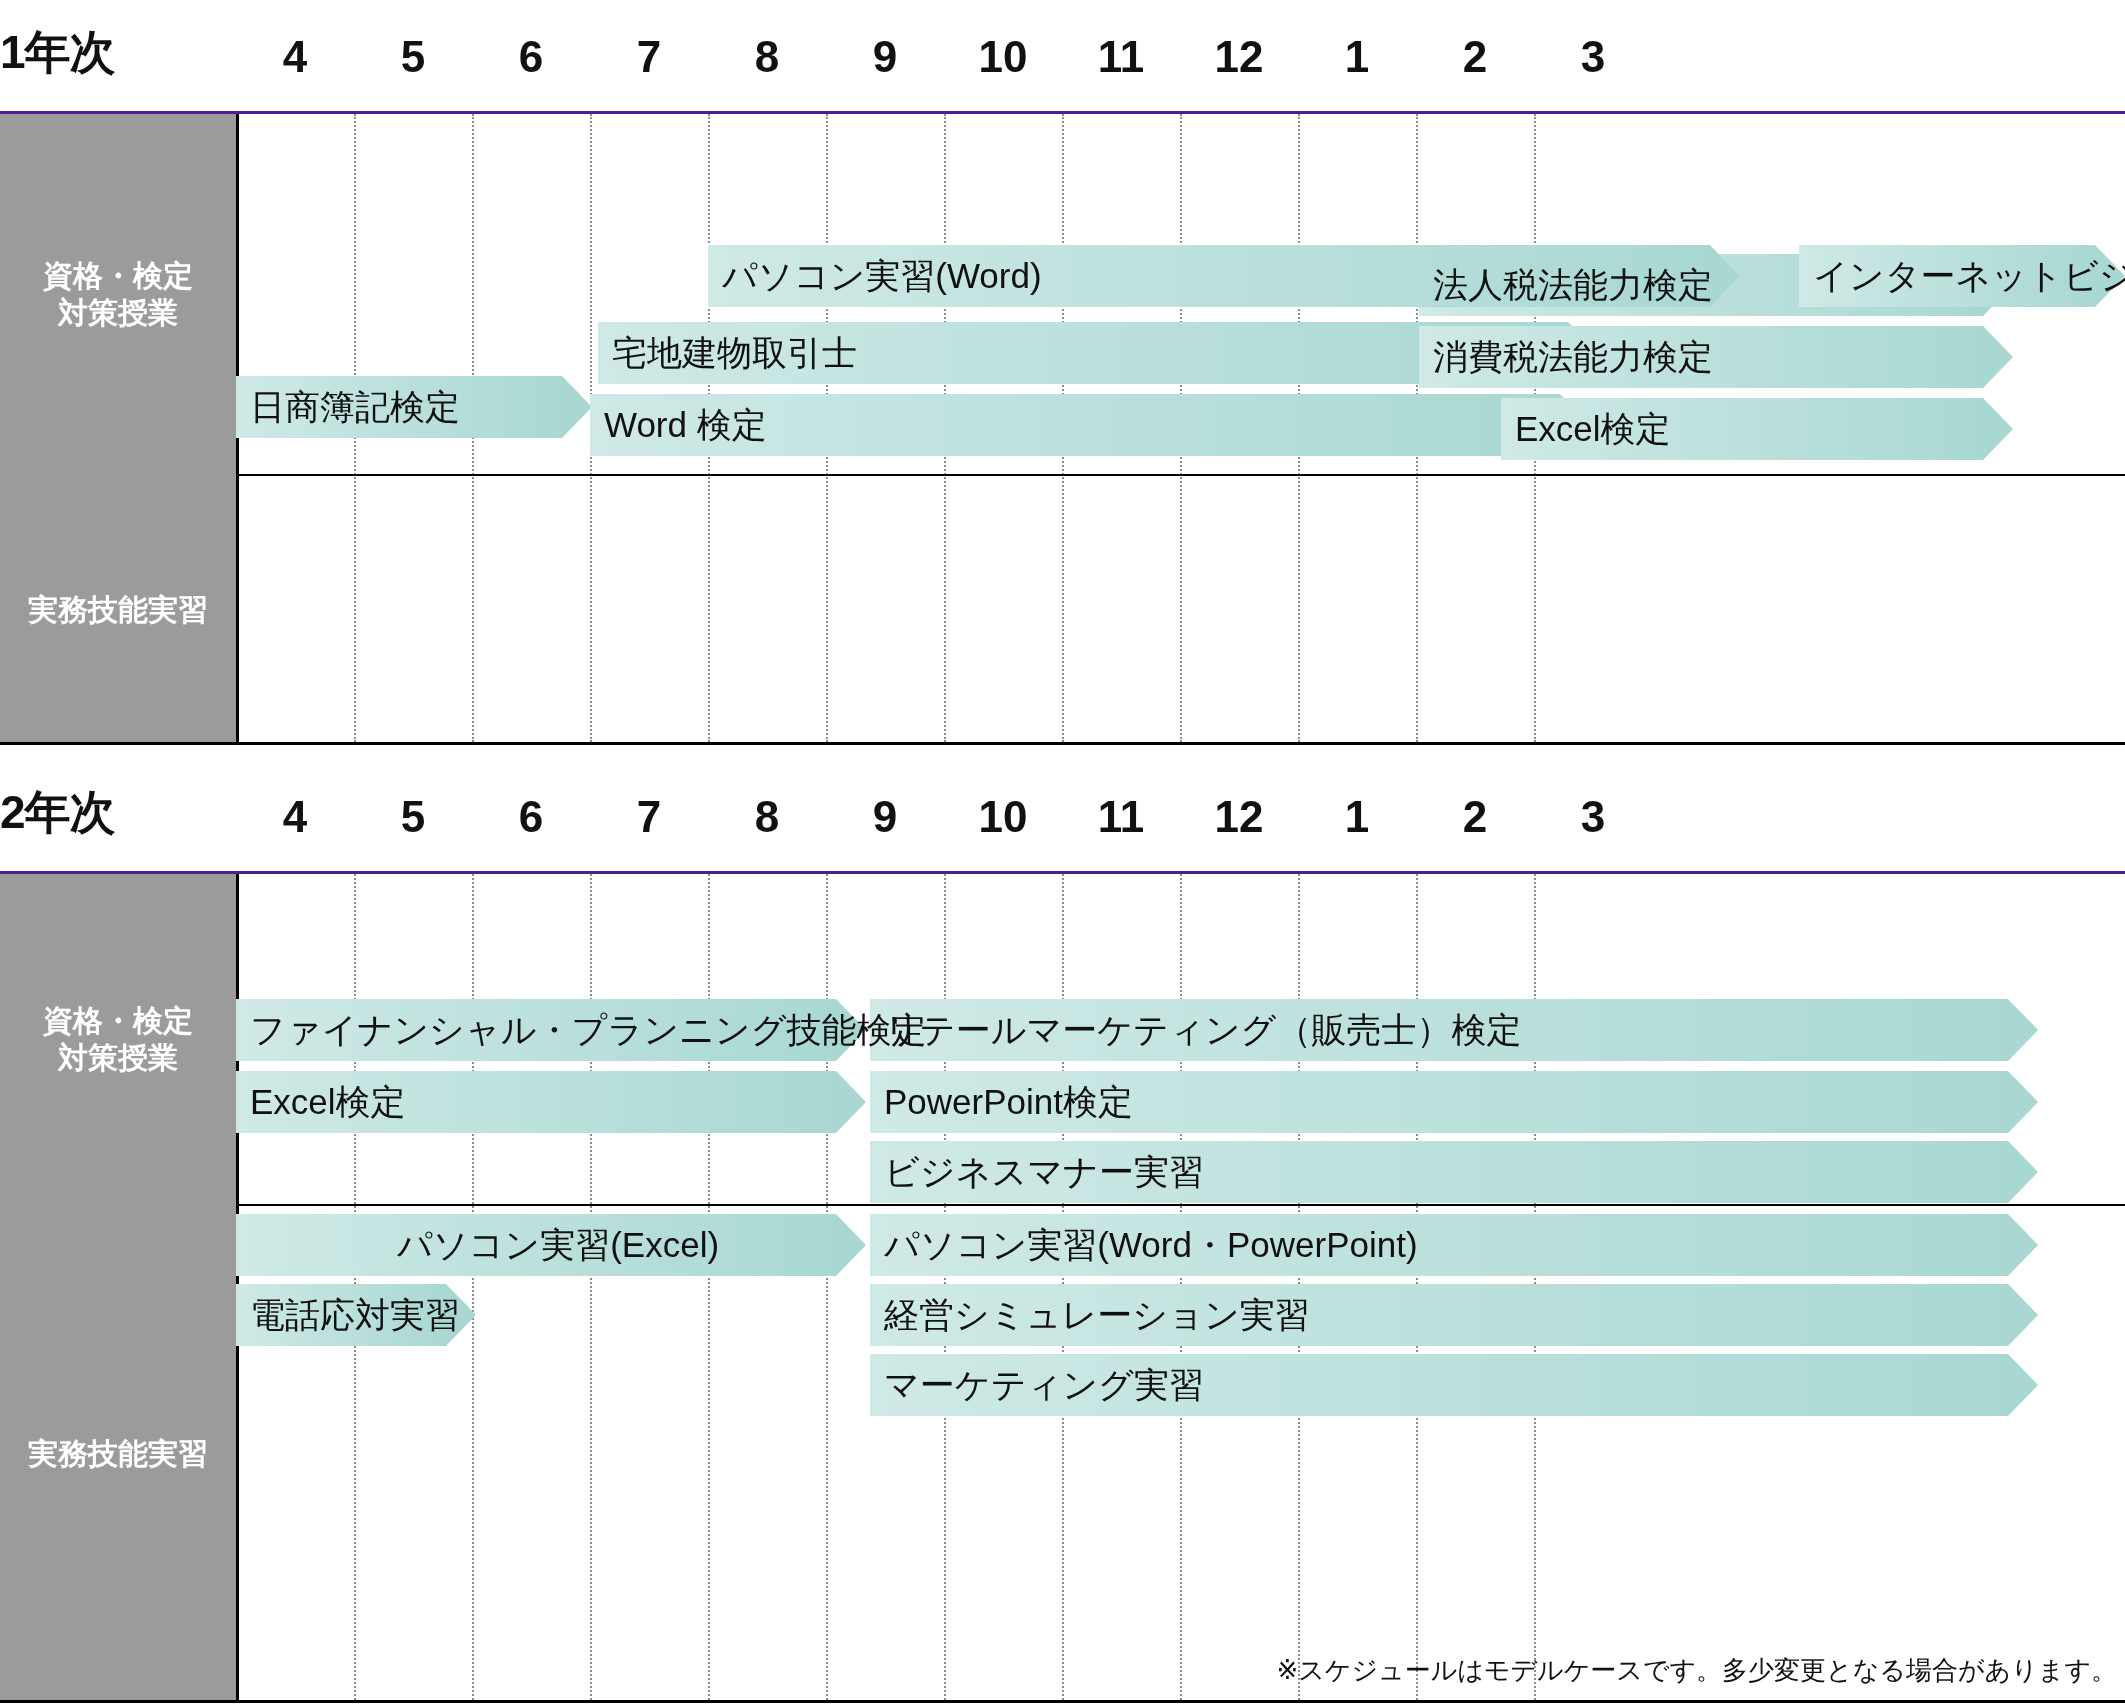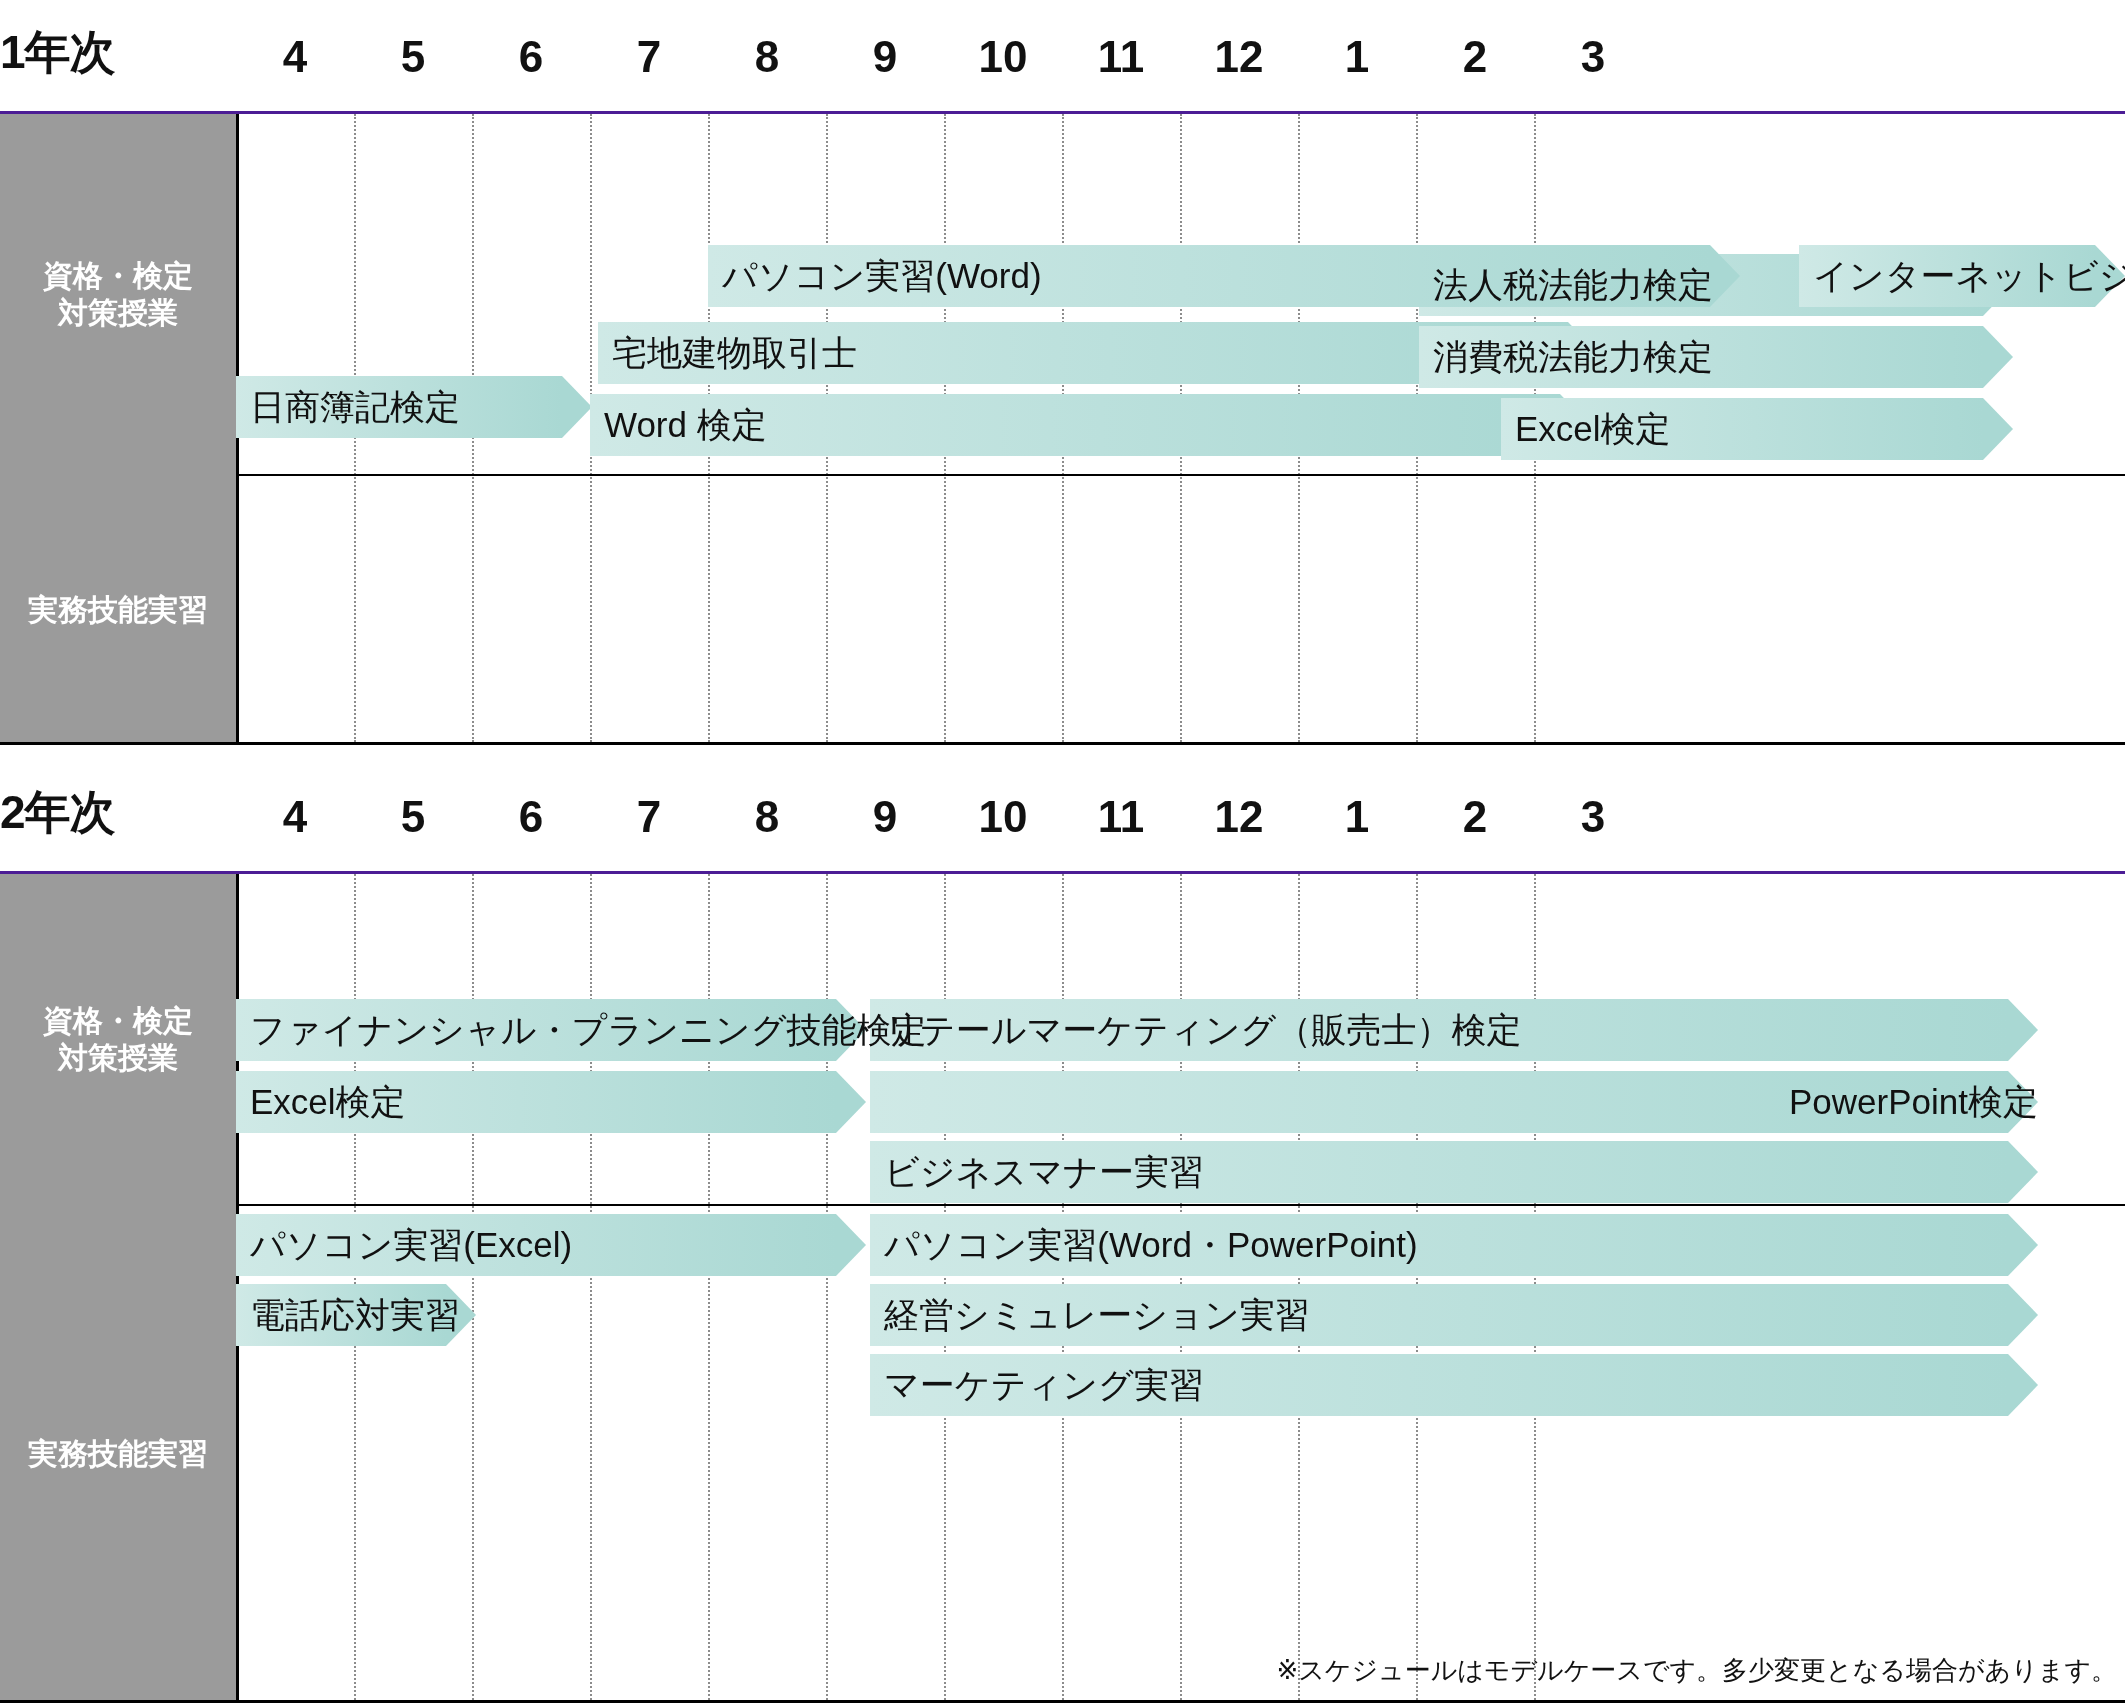--- a/index.html
+++ b/index.html
@@ -223,32 +223,32 @@
         <div class="bar" style="left:0;width:630px;top:197px;">
           <div class="body"></div>
           <div class="tip"></div>
           <div class="lbl">Excel検定</div>
         </div>
         <div class="bar" style="left:634px;width:1168px;top:125px;">
           <div class="body"></div>
           <div class="tip"></div>
           <div class="lbl">リテールマーケティング（販売士）検定</div>
         </div>
-        <div class="bar" style="left:634px;width:1168px;top:197px;justify-content:flex-end;">
+        <div class="bar" style="left:634px;width:1168px;top:197px;">
           <div class="body"></div>
           <div class="tip"></div>
           <div class="lbl">PowerPoint検定</div>
         </div>
 
         <div class="bar" style="left:634px;width:1168px;top:267px;">
           <div class="body"></div>
           <div class="tip"></div>
           <div class="lbl">ビジネスマナー実習</div>
         </div>
-        <div class="bar" style="left:0;width:630px;top:340px;">
+        <div class="bar" style="left:0;width:630px;top:340px;justify-content:center;">
           <div class="body"></div>
           <div class="tip"></div>
           <div class="lbl">パソコン実習(Excel)</div>
         </div>
         <div class="bar" style="left:634px;width:1168px;top:340px;text-align:right;">
           <div class="body"></div>
           <div class="tip"></div>
           <div class="lbl">パソコン実習(Word・PowerPoint)</div>
         </div>
         <div class="bar" style="left:0;width:240px;top:410px;">

